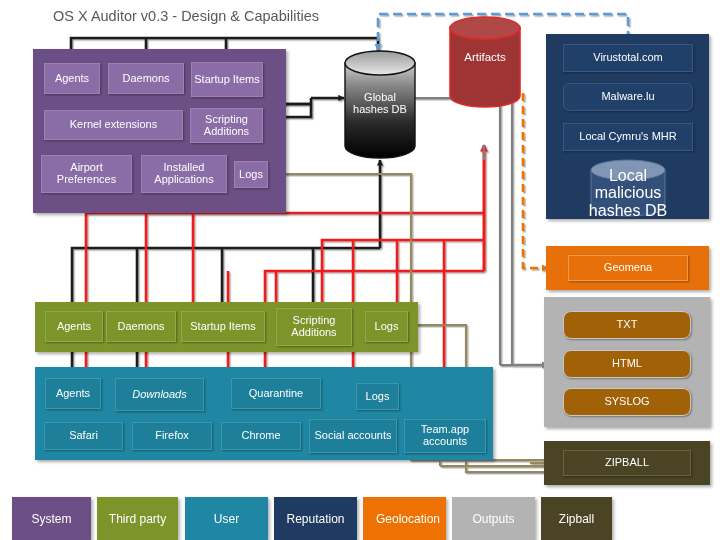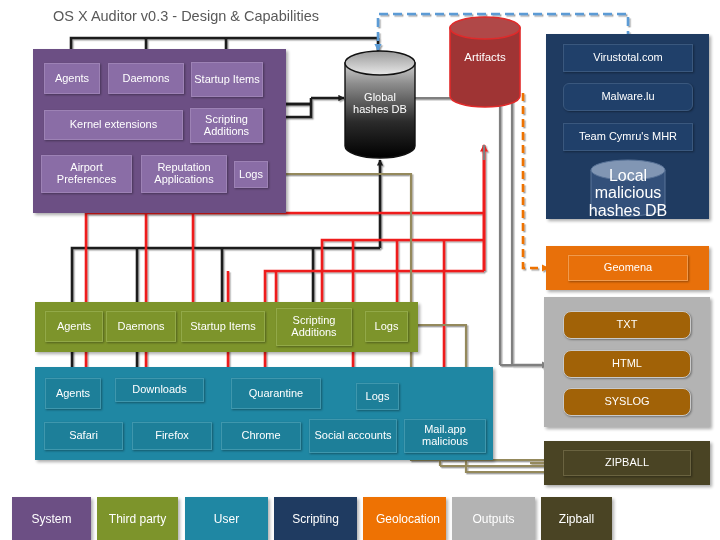--- a/index.html
+++ b/index.html
@@ -178,45 +178,45 @@
 
   <div class="title" style="left:53px; top:8px;">OS X Auditor v0.3 - Design &amp; Capabilities</div>
 
   <div class="panel p-system" style="left:33px; top:49px; width:253px; height:164px;"></div>
   <div class="node n-system" style="left:44px; top:63px; width:56px;  height:31px; font-size:11px;">Agents</div>
   <div class="node n-system" style="left:108px; top:63px; width:76px; height:31px; font-size:11px;">Daemons</div>
   <div class="node n-system" style="left:191px; top:62px; width:72px; height:35px; font-size:11px;">Startup Items</div>
   <div class="node n-system" style="left:44px; top:110px; width:139px; height:30px; font-size:11px;">Kernel extensions</div>
   <div class="node n-system" style="left:190px; top:108px; width:73px; height:35px; font-size:11px;">Scripting Additions</div>
   <div class="node n-system" style="left:41px; top:155px; width:91px; height:38px; font-size:11px;">Airport Preferences</div>
-  <div class="node n-system" style="left:141px; top:155px; width:86px; height:38px; font-size:11px;">Reputation Applications</div>
+  <div class="node n-system" style="left:141px; top:155px; width:86px; height:38px; font-size:11px;">Installed Applications</div>
   <div class="node n-system" style="left:234px; top:161px; width:34px; height:27px; font-size:11px;">Logs</div>
 
   <div class="panel p-third" style="left:35px; top:302px; width:383px; height:50px;"></div>
   <div class="node n-third" style="left:45px; top:311px; width:58px; height:31px; font-size:11px;">Agents</div>
   <div class="node n-third" style="left:106px; top:311px; width:70px; height:31px; font-size:11px;">Daemons</div>
   <div class="node n-third" style="left:181px; top:311px; width:84px; height:31px; font-size:11px;">Startup Items</div>
   <div class="node n-third" style="left:276px; top:308px; width:76px; height:38px; font-size:11px;">Scripting Additions</div>
   <div class="node n-third" style="left:365px; top:311px; width:43px; height:31px; font-size:11px;">Logs</div>
 
   <div class="panel p-user" style="left:35px; top:367px; width:458px; height:93px;"></div>
   <div class="node n-user" style="left:45px; top:378px; width:56px; height:31px; font-size:11px;">Agents</div>
-  <div class="node n-user" style="left:115px; top:378px; width:89px; height:24px; font-size:11px;">Downloads</div>
+  <div class="node n-user" style="left:115px; top:378px; width:89px; height:33px; font-size:11px;font-style:italic;">Downloads</div>
   <div class="node n-user" style="left:231px; top:378px; width:90px; height:31px; font-size:11px;">Quarantine</div>
   <div class="node n-user" style="left:356px; top:383px; width:43px; height:27px; font-size:11px;">Logs</div>
   <div class="node n-user" style="left:44px; top:422px; width:79px; height:28px; font-size:11px;">Safari</div>
   <div class="node n-user" style="left:132px; top:422px; width:80px; height:28px; font-size:11px;">Firefox</div>
   <div class="node n-user" style="left:221px; top:422px; width:80px; height:28px; font-size:11px;">Chrome</div>
   <div class="node n-user" style="left:309px; top:419px; width:88px; height:34px; font-size:11px;">Social accounts</div>
-  <div class="node n-user" style="left:404px; top:419px; width:82px; height:34px; font-size:11px;">Mail.app malicious</div>
+  <div class="node n-user" style="left:404px; top:419px; width:82px; height:34px; font-size:11px;">Team.app accounts</div>
 
   <div class="panel p-rep" style="left:546px; top:34px; width:163px; height:185px;"></div>
   <div class="node n-rep" style="left:563px; top:44px; width:130px; height:28px; font-size:11px;">Virustotal.com</div>
   <div class="node n-rep" style="left:563px; top:83px; width:130px; height:28px; font-size:11px;border-radius:6px;">Malware.lu</div>
-  <div class="node n-rep" style="left:563px; top:123px; width:130px; height:28px; font-size:11px;">Team Cymru's MHR</div>
+  <div class="node n-rep" style="left:563px; top:123px; width:130px; height:28px; font-size:11px;">Local Cymru's MHR</div>
 
   <svg class="cyl" style="left:588px; top:159px;" width="80" height="58" viewBox="0 0 80 58" xmlns="http://www.w3.org/2000/svg">
     <path d="M3,11 L3,47 A37,10 0 0 0 77,47 L77,11 Z" fill="#33507a" stroke="#5a7499" stroke-width="1"></path>
     <ellipse cx="40" cy="11" rx="37" ry="10" fill="#8196b4" stroke="#5a7499" stroke-width="1"></ellipse>
   </svg>
   <div class="cyl-label" style="left:588px; top:170px; width:80px; height:46px; font-size:16px;">Local malicious hashes DB</div>
 
   <div class="panel p-geo" style="left:546px; top:246px; width:163px; height:44px;"></div>
   <div class="node n-geo" style="left:568px; top:255px; width:120px; height:26px; font-size:11px;">Geomena</div>
 
@@ -249,18 +249,18 @@
 
   <svg class="cyl" style="left:447px; top:16px;" width="76" height="94" viewBox="0 0 76 94" xmlns="http://www.w3.org/2000/svg">
     <path d="M3,12 L3,80 A35,11 0 0 0 73,80 L73,12 Z" fill="#9f3434" stroke="#e02a2a" stroke-width="1.6"></path>
     <ellipse cx="38" cy="12" rx="35" ry="11" fill="#b04848" stroke="#e02a2a" stroke-width="1.6"></ellipse>
   </svg>
   <div class="cyl-label" style="left:447px; top:44px; width:76px; height:26px; font-size:11.5px;">Artifacts</div>
 
   <div class="legend-box" style="left:12px;  top:497px; width:79px; height:43px; background:#6c4f84;">System</div>
   <div class="legend-box" style="left:97px;  top:497px; width:81px; height:43px; background:#7d942b;">Third party</div>
   <div class="legend-box" style="left:185px; top:497px; width:83px; height:43px; background:#1f87a3;">User</div>
-  <div class="legend-box" style="left:274px; top:497px; width:83px; height:43px; background:#1f3b61;">Scripting</div>
+  <div class="legend-box" style="left:274px; top:497px; width:83px; height:43px; background:#1f3b61;">Reputation</div>
   <div class="legend-box" style="left:363px; top:497px; width:83px; height:43px; background:#ee7203;padding-left:7px;">Geolocation</div>
   <div class="legend-box" style="left:452px; top:497px; width:83px; height:43px; background:#b3b3b3;">Outputs</div>
   <div class="legend-box" style="left:541px; top:497px; width:71px; height:43px; background:#4a4424;">Zipball</div>
 
 </div>
 
 </body></html>

